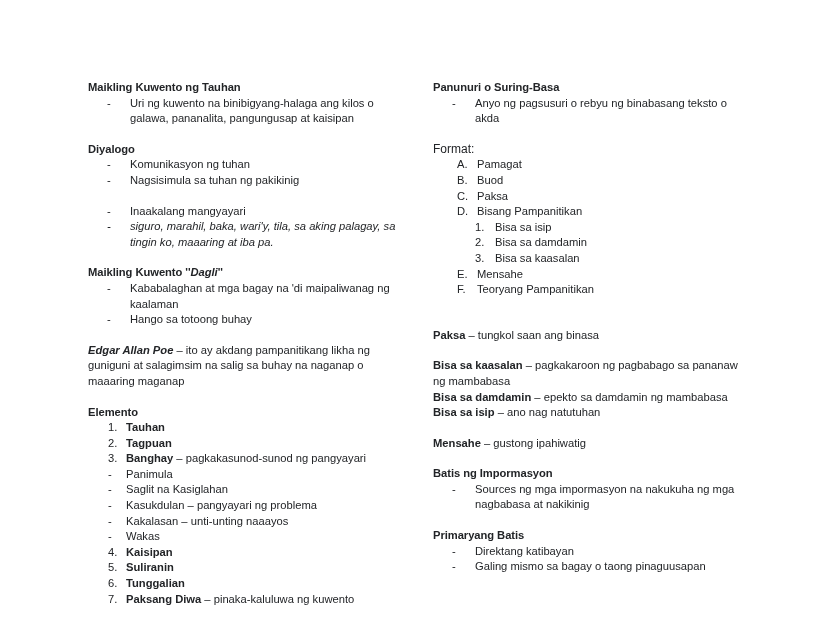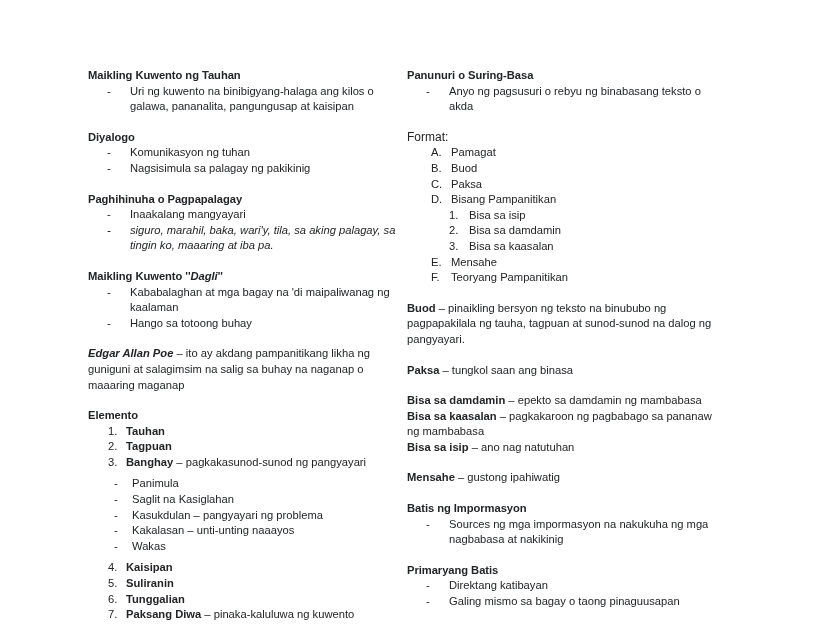--- a/index.html
+++ b/index.html
@@ -17,23 +17,24 @@
   .page {
     position: relative;
     width: 828px;
     height: 640px;
     background: #ffffff;
     box-sizing: border-box;
   }
   .columns {
     position: absolute;
     left: 88px;
-    top: 68px;
+    top: 80px;
     width: 664px;
     display: flex;
+    gap: 26px;
   }
   .col {
     width: 319px;
     flex: 0 0 319px;
   }
 
   
   .block { margin: 0 0 0 0; }
   .spacer-md { height: 15px; }
 
@@ -94,21 +95,21 @@
     position: absolute;
     left: 20px;
     top: 0;
     text-align: left;
   }
   ol.num-list > li b { font-weight: bold; }
 
   
   ul.dash-sub {
     list-style: none;
-    margin: 6px;
+    margin: 0;
     padding: 0;
   }
   ul.dash-sub > li {
     position: relative;
     padding-left: 38px;
     font-size: 11.2px;
     line-height: 15.6px;
   }
   ul.dash-sub > li::before {
     content: "-";
@@ -173,28 +174,27 @@
           <li>Uri ng kuwento na binibigyang-halaga ang kilos o galawa, pananalita, pangungusap at kaisipan</li>
         </ul>
       </div>
 
       <div class="spacer-md"></div>
 
       <div class="block">
         <div class="heading">Diyalogo</div>
         <ul class="dash-list">
           <li>Komunikasyon ng tuhan</li>
-          <li>Nagsisimula sa palagay ng pakikinig</li>
-        </ul>
-      </div>
-
-      <div class="spacer-md"></div>
-
-      <div class="block">
-        <div class="heading">Paghihinuha o Pagpapalagay</div>
+          <li>Nagsisimula sa tuhan ng pakikinig</li>
+        </ul>
+      </div>
+
+      <div class="spacer-md"></div>
+
+      <div class="block">
         <ul class="dash-list">
           <li>Inaakalang mangyayari</li>
           <li class="italic">siguro, marahil, baka, wari'y, tila, sa aking palagay, sa tingin ko, maaaring at iba pa.</li>
         </ul>
       </div>
 
       <div class="spacer-md"></div>
 
       <div class="block">
         <div class="heading"><span>Maikling Kuwento ''</span><span class="bi">Dagli</span><span>''</span></div>
@@ -258,31 +258,30 @@
               <li>Bisa sa kaasalan</li>
             </ol>
           </li>
           <li class="alpha-item">Mensahe</li>
           <li class="alpha-item">Teoryang Pampanitikan</li>
         </ol>
       </div>
 
       <div class="spacer-md"></div>
 
-      <div class="para block"><b>Buod</b><span> – pinaikling bersyon ng teksto na binububo ng pagpapakilala ng tauha, tagpuan at sunod-sunod na dalog ng pangyayari.</span></div>
 
       <div class="spacer-md"></div>
 
       <div class="para block"><b>Paksa</b><span> – tungkol saan ang binasa</span></div>
 
       <div class="spacer-md"></div>
 
       <div class="block">
+        <div class="para"><b>Bisa sa kaasalan</b><span> – pagkakaroon ng pagbabago sa pananaw ng mambabasa</span></div>
         <div class="para"><b>Bisa sa damdamin</b><span> – epekto sa damdamin ng mambabasa</span></div>
-        <div class="para"><b>Bisa sa kaasalan</b><span> – pagkakaroon ng pagbabago sa pananaw ng mambabasa</span></div>
         <div class="para"><b>Bisa sa isip</b><span> – ano nag natutuhan</span></div>
       </div>
 
       <div class="spacer-md"></div>
 
       <div class="para block"><b>Mensahe</b><span> – gustong ipahiwatig</span></div>
 
       <div class="spacer-md"></div>
 
       <div class="block">

